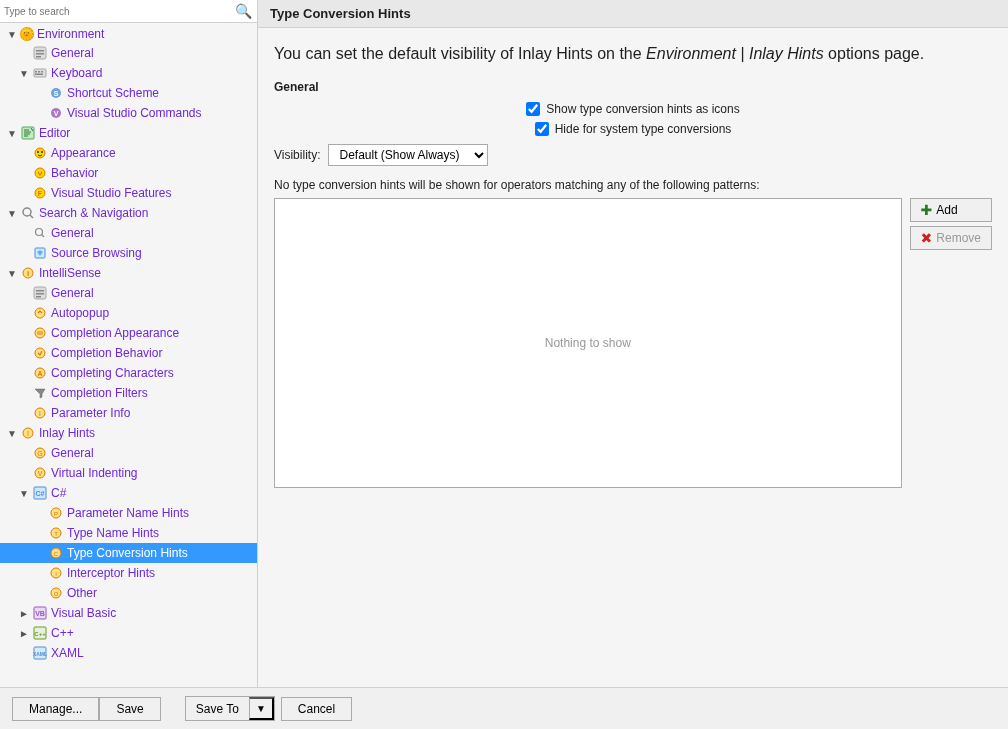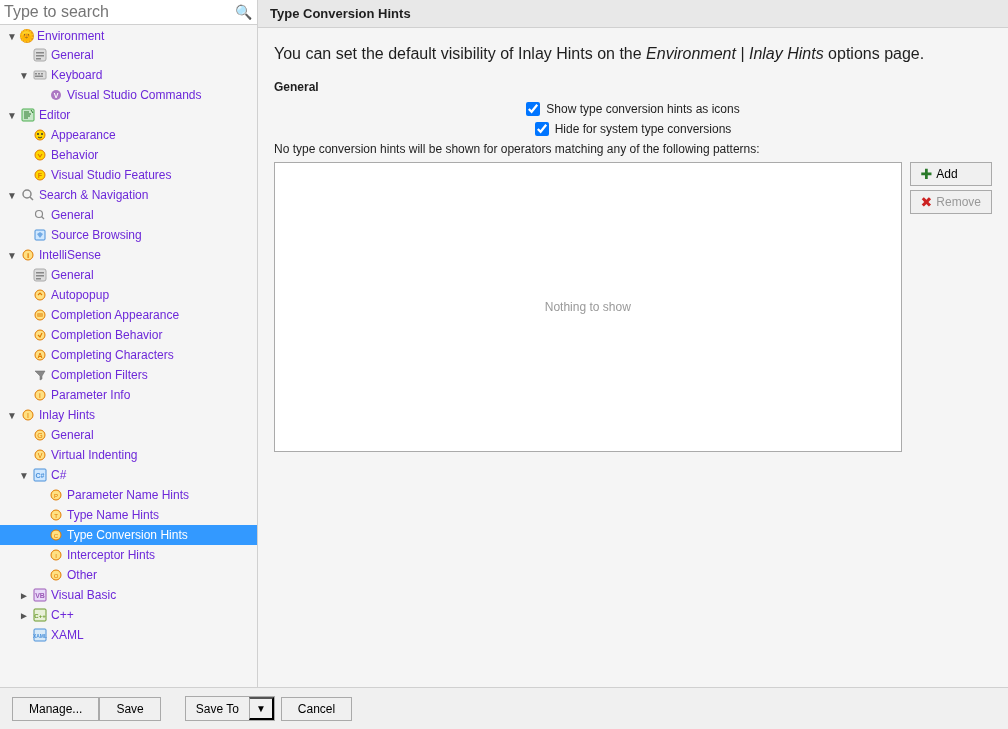--- a/index.html
+++ b/index.html
@@ -34,21 +34,21 @@
       align-items: center;
       padding: 3px 4px;
       border-bottom: 1px solid #d0d0d0;
       background: #fff;
     }
 
     .search-input {
       flex: 1;
       border: none;
       outline: none;
-      font-size: 16px;
+      font-size: 10px;
       color: #999;
       background: transparent;
     }
 
     .search-icon {
       color: #999;
       font-size: 14px;
     }
 
     .tree {
@@ -315,20 +315,30 @@
           <span class="tree-icon">
               <svg width="14" height="14" viewBox="0 0 14 14">
                 <rect x="1" y="3" width="12" height="8" rx="1" fill="#ddd" stroke="#aaa" stroke-width="1"></rect>
                 <rect x="2" y="5" width="2" height="1.5" rx="0.3" fill="#888"></rect>
                 <rect x="5" y="5" width="2" height="1.5" rx="0.3" fill="#888"></rect>
                 <rect x="8" y="5" width="2" height="1.5" rx="0.3" fill="#888"></rect>
                 <rect x="2" y="7.5" width="8" height="1.5" rx="0.3" fill="#888"></rect>
               </svg>
             </span>
           <span class="tree-label">Keyboard</span>
+        </div>
+        <div class="tree-row indent-2">
+          <span class="toggle"></span>
+          <span class="tree-icon">
+              <svg width="14" height="14" viewBox="0 0 14 14">
+                <circle cx="7" cy="7" r="5" fill="#4a90d9" opacity="0.8"></circle>
+                <text x="7" y="10" text-anchor="middle" fill="white" font-size="7" font-weight="bold">S</text>
+              </svg>
+            </span>
+          <span class="tree-label">Shortcut Scheme</span>
         </div>
         <div class="tree-row indent-2">
           <span class="toggle"></span>
           <span class="tree-icon">
               <svg width="14" height="14" viewBox="0 0 14 14">
                 <circle cx="7" cy="7" r="5" fill="#9b59b6" opacity="0.8"></circle>
                 <text x="7" y="10" text-anchor="middle" fill="white" font-size="7" font-weight="bold">V</text>
               </svg>
             </span>
           <span class="tree-label">Visual Studio Commands</span>
@@ -629,20 +639,24 @@
 
         <div class="checkbox-row">
           <input type="checkbox" checked="" style="">
           <span>Show type conversion hints as icons</span>
         </div>
         <div class="checkbox-row">
           <input type="checkbox" checked="" style="">
           <span>Hide for system type conversions</span>
         </div>
 
+        <div class="visibility-row">
+          <span class="visibility-label">Visibility:</span>
+          <select class="visibility-select"><option>Default (Show Always)</option><option>Show Always</option><option>Never Show</option><option>Push to Hints</option></select>
+        </div>
 
         <div class="patterns-label">No type conversion hints will be shown for operators matching any of the following patterns:</div>
 
         <div class="patterns-area">
           <div class="patterns-list">
             <span>Nothing to show</span>
           </div>
           <div class="patterns-buttons">
             <button class="patterns-btn">
               <span class="btn-icon-add">✚</span>

